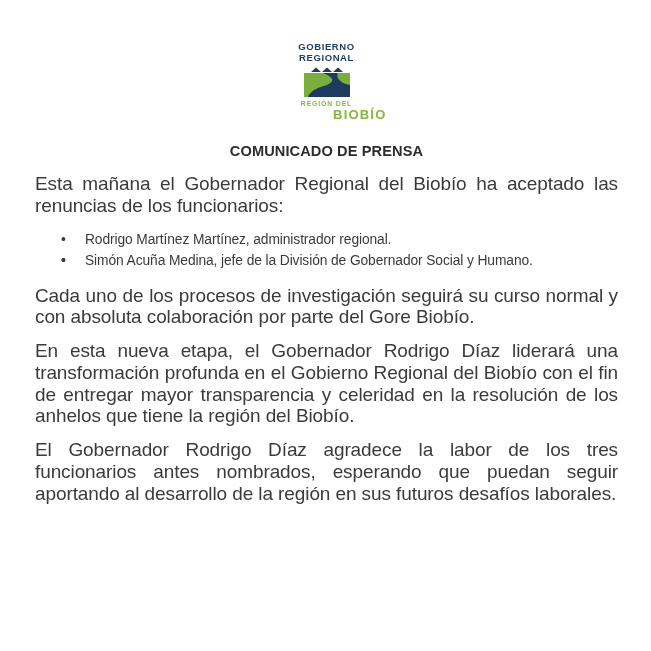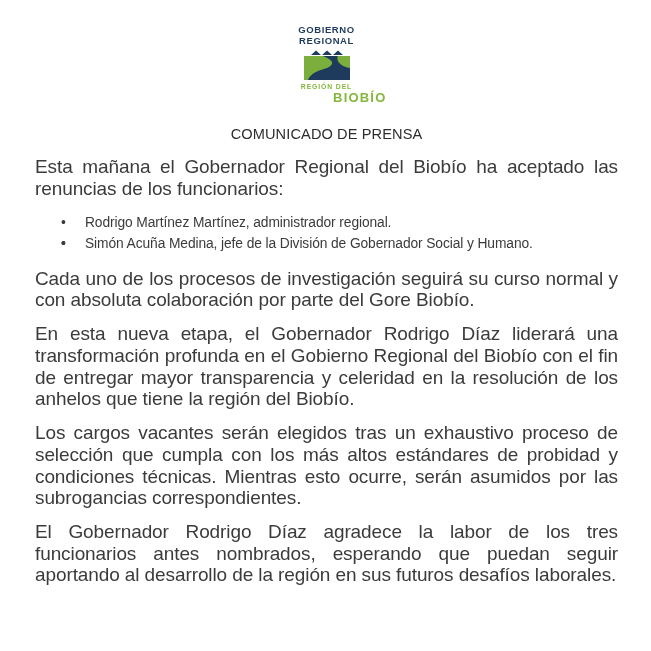--- a/index.html
+++ b/index.html
@@ -11,21 +11,21 @@
     width: 651px;
     height: 651px;
     font-family: "Liberation Sans", sans-serif;
     color: #3b3b3b;
     overflow: hidden;
   }
   .page {
     box-sizing: border-box;
     width: 651px;
     height: 651px;
-    padding: 24px 33px 0 35px;
+    padding: 41px 33px 0 35px;
     background: #ffffff;
   }
 
   
   .logo {
     width: 120px;
     margin: 0 auto;
     text-align: center;
   }
   .org-line {
@@ -54,21 +54,21 @@
     letter-spacing: 1.2px;
     text-align: right;
   }
 
   
   .title {
     margin: 21px 0 0 0;
     text-align: center;
     font-size: 14.6px;
     line-height: 16px;
-    font-weight: 400;
+    font-weight: 700;
     color: #2d2d2d;
     letter-spacing: 0.1px;
   }
   .content {
     margin-top: 14px;
   }
   .para {
     margin: 0 0 12.5px 0;
     font-size: 19px;
     line-height: 21.6px;
@@ -130,17 +130,16 @@
         <span class="marker">•</span>
       </li>
       <li>
         <span class="marker">•</span>
         <span>Simón Acuña Medina, jefe de la División de Gobernador Social y Humano.</span>
       </li>
     </ul>
 
     <p class="para">Cada uno de los procesos de investigación seguirá su curso normal y con absoluta colaboración por parte del Gore Biobío.</p>
     <p class="para">En esta nueva etapa, el Gobernador Rodrigo Díaz liderará una transformación profunda en el Gobierno Regional del Biobío con el fin de entregar mayor transparencia y celeridad en la resolución de los anhelos que tiene la región del Biobío.</p>
-    <p class="para">Los cargos vacantes serán elegidos tras un exhaustivo proceso de selección que cumpla con los más altos estándares de probidad y condiciones técnicas. Mientras esto ocurre, serán asumidos por las subrogancias correspondientes.</p>
     <p class="para">El Gobernador Rodrigo Díaz agradece la labor de los tres funcionarios antes nombrados, esperando que puedan seguir aportando al desarrollo de la región en sus futuros desafíos laborales.</p>
 
   </main>
 </div>
 
 </body></html>

